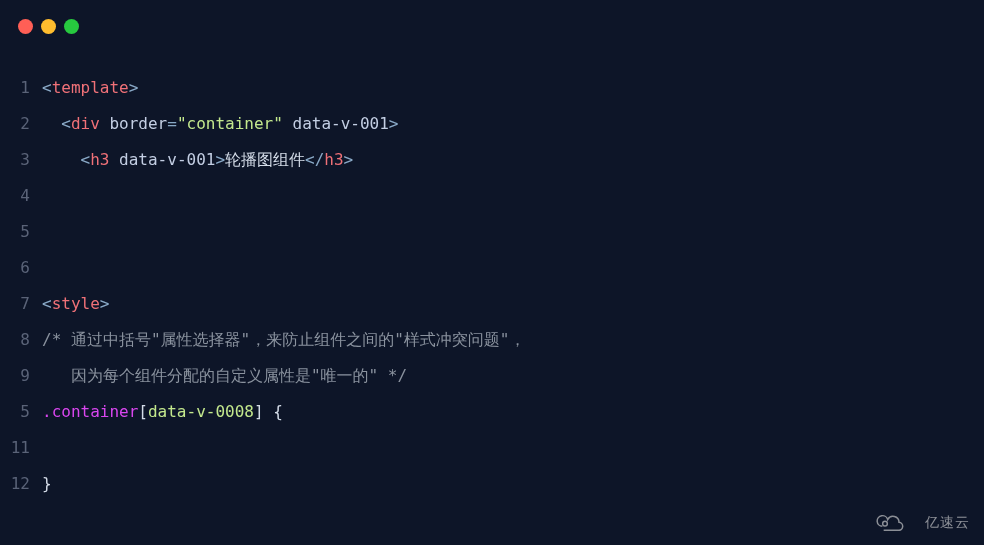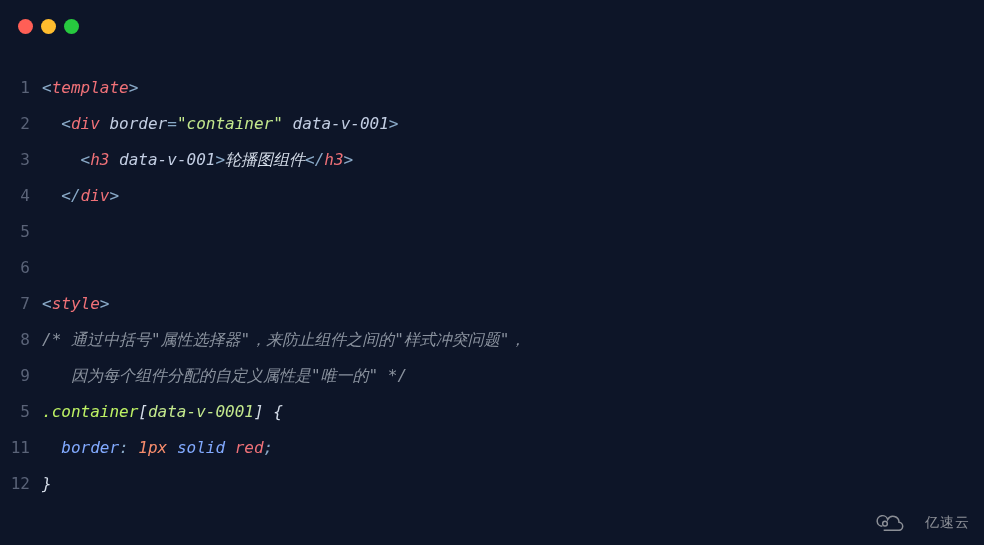--- a/index.html
+++ b/index.html
@@ -48,30 +48,29 @@
     .lineno {
       width: 42px;
       text-align: right;
       color: #5a6378;
       padding-right: 12px;
       flex-shrink: 0;
       user-select: none;
     }
     .code {
       white-space: pre;
-      font-style: italic;
     }
     .tag-bracket { color: #89a9c7; }
     .tag-name { color: #f07178; }
     .attr-name { color: #c3cee3; }
     .attr-value { color: #c3e88d; }
     .equals { color: #89a9c7; }
     .plain { color: #d4dce8; }
     .comment { color: #8a929e; }
-    .selector-class { color: #bef264; }
+    .selector-class { color: #d946ef; }
     .selector-attr { color: #c3e88d; }
     .prop { color: #82aaff; }
     .val-px { color: #f78c6c; }
     .val-id { color: #82aaff; }
     .val-color { color: #f07178; }
     .brace { color: #d4dce8; }
     .colon { color: #89a9c7; }
     .semi { color: #89a9c7; }
     .watermark {
       position: absolute;
@@ -113,21 +112,20 @@
       <div class="line">
         <span class="lineno">2</span>
         <span class="code"><span class="plain">  </span><span class="tag-bracket">&lt;</span><span class="tag-name">div</span><span class="plain"> </span><span class="attr-name">border</span><span class="equals">=</span><span class="attr-value">"container"</span><span class="plain"> </span><span class="attr-name">data-v-001</span><span class="tag-bracket">&gt;</span></span>
       </div>
       <div class="line">
         <span class="lineno">3</span>
         <span class="code"><span class="plain">    </span><span class="tag-bracket">&lt;</span><span class="tag-name">h3</span><span class="plain"> </span><span class="attr-name">data-v-001</span><span class="tag-bracket">&gt;</span><span class="plain">轮播图组件</span><span class="tag-bracket">&lt;/</span><span class="tag-name">h3</span><span class="tag-bracket">&gt;</span></span>
       </div>
       <div class="line">
         <span class="lineno">4</span>
-        <span class="code"><span class="plain">  </span><span class="tag-bracket">&lt;/</span><span class="tag-name">div</span><span class="tag-bracket">&gt;</span></span>
       </div>
       <div class="line">
         <span class="lineno">5</span>
       </div>
       <div class="line">
         <span class="lineno">6</span>
         <span class="code"></span>
       </div>
       <div class="line">
         <span class="lineno">7</span>
@@ -136,25 +134,24 @@
       <div class="line">
         <span class="lineno">8</span>
         <span class="code"><span class="comment">/* 通过中括号"属性选择器"，来防止组件之间的"样式冲突问题"，</span></span>
       </div>
       <div class="line">
         <span class="lineno">9</span>
         <span class="code"><span class="comment">   因为每个组件分配的自定义属性是"唯一的" */</span></span>
       </div>
       <div class="line">
         <span class="lineno">5</span>
-        <span class="code"><span class="selector-class">.container</span><span class="plain">[</span><span class="selector-attr">data-v-0001</span><span class="plain">]</span><span class="plain"> </span><span class="brace">{</span></span>
+        <span class="code"><span class="selector-class">.container</span><span class="plain">[</span><span class="selector-attr">data-v-0008</span><span class="plain">]</span><span class="plain"> </span><span class="brace">{</span></span>
       </div>
       <div class="line">
         <span class="lineno">11</span>
-        <span class="code"><span class="plain">  </span><span class="prop">border</span><span class="colon">: </span><span class="val-px">1px</span><span class="plain"> </span><span class="val-id">solid</span><span class="plain"> </span><span class="val-color">red</span><span class="semi">;</span></span>
       </div>
       <div class="line">
         <span class="lineno">12</span>
         <span class="code"><span class="brace">}</span></span>
       </div>
     </div>
 </div>
 
 <div class="watermark">
   <span class="watermark-icon">

